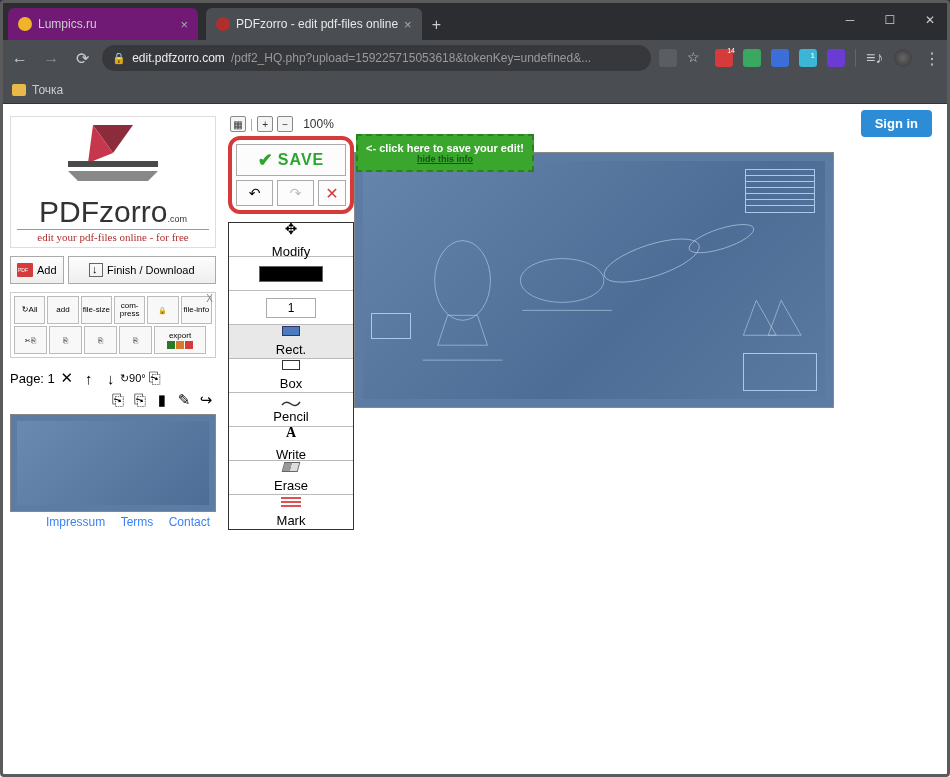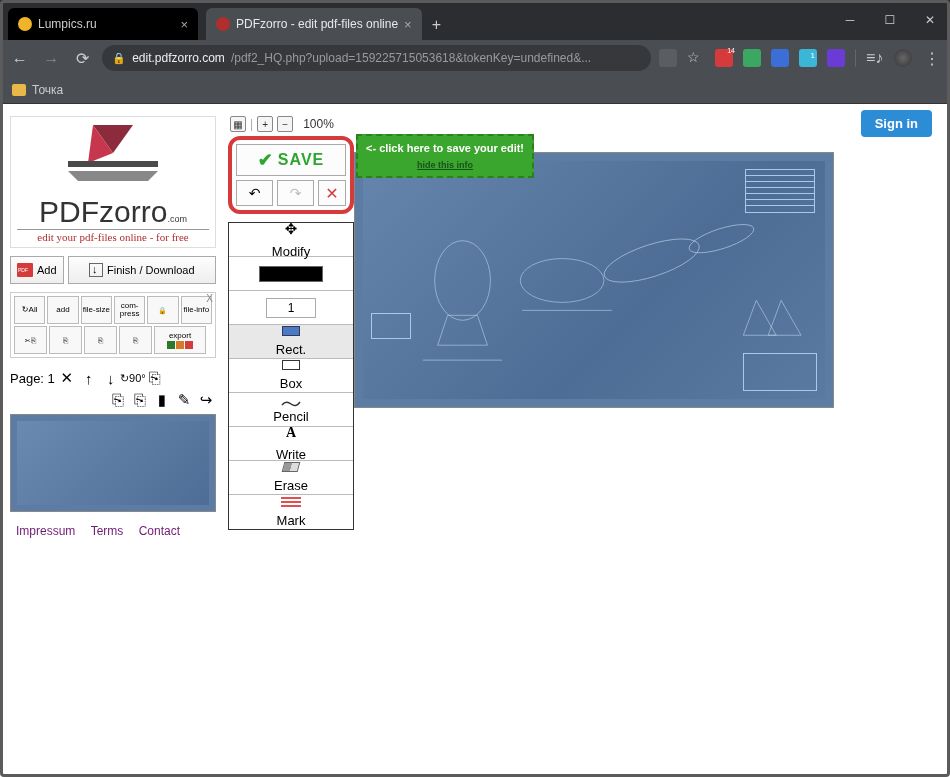--- a/index.html
+++ b/index.html
@@ -1,20 +1,20 @@
 <!DOCTYPE html>
 <html><head>
 <meta charset="utf-8">
 <style>
 * { box-sizing: border-box; margin: 0; padding: 0; font-family: Arial, sans-serif; }
 body { width: 950px; height: 777px; background: #fff; overflow: hidden; position: relative; }
 
 
 .browser-top { background: #2b2d30; height: 40px; display: flex; align-items: flex-end; }
-.tab { background: #000000; color: #ccc; padding: 8px 10px; font-size: 12px; border-radius: 6px 6px 0 0; margin-left: 8px; display: flex; align-items: center; gap: 6px; height: 32px; min-width: 190px; }
+.tab { background: #701a75; color: #ccc; padding: 8px 10px; font-size: 12px; border-radius: 6px 6px 0 0; margin-left: 8px; display: flex; align-items: center; gap: 6px; height: 32px; min-width: 190px; }
 .tab.active { background: #4a4d52; color: #e8e8e8; }
 .tab .favicon { width: 14px; height: 14px; border-radius: 50%; }
 .tab .fav-yellow { background: #f0b429; }
 .tab .fav-red { background: #b02e2e; }
 .tab-close { margin-left: auto; font-size: 13px; color: #aaa; }
 .new-tab { color: #ccc; font-size: 16px; padding: 6px 10px; }
 .win-ctrl { margin-left: auto; display: flex; color: #ccc; }
 .win-ctrl div { width: 40px; height: 40px; display: flex; align-items: center; justify-content: center; font-size: 12px; }
 
 .addr-bar { background: #4a4d52; height: 36px; display: flex; align-items: center; padding: 0 8px; gap: 8px; }
@@ -69,21 +69,21 @@
 .grid-x { position: absolute; right: 2px; top: 0; font-size: 10px; color: #888; }
 
 .page-ctrl { margin-top: 10px; }
 .page-row1 { display: flex; align-items: center; gap: 2px; font-size: 13px; font-weight: normal; }
 .pbtn { width: 20px; height: 20px; display: flex; align-items: center; justify-content: center; font-size: 15px; }
 .page-row2 { display: flex; justify-content: flex-end; gap: 2px; margin-top: 2px; }
 
 .thumb { margin-top: 4px; width: 100%; height: 98px; background: #5d7ca3; border: 1px solid #888; position: relative; overflow: hidden; }
 .thumb-inner { position: absolute; inset: 6px; background: linear-gradient(135deg, #6b8ab1 0%, #4d6d96 100%); }
 
-.footer-links { text-align: left; margin-top: 12px; font-size: 12px; color: #701a75; }
+.footer-links { text-align: right; margin-top: 3px; font-size: 12px; color: #3b82f6; }
 .footer-links span { margin: 0 6px; }
 
 
 .mid-col { width: 130px; padding: 4px 2px; }
 .zoom-row { display: flex; align-items: center; gap: 4px; font-size: 12px; color: #333; margin-left: 2px; margin-bottom: 4px; }
 .zoom-ic { width: 16px; height: 16px; border: 1px solid #888; border-radius: 2px; display: flex; align-items: center; justify-content: center; font-size: 10px; background: #f5f5f5; }
 
 .save-panel { border: 4px solid #d63b3b; border-radius: 12px; padding: 4px; background: #fefefe; }
 .save-btn { border: 1px solid #aaa; background: #fcfcfc; width: 100%; height: 32px; display: flex; align-items: center; justify-content: center; gap: 4px; color: #2da62d; font-weight: bold; font-size: 16px; letter-spacing: 1px; }
 .check { color: #2da62d; font-size: 18px; }
@@ -104,21 +104,21 @@
 .ti-line { width: 20px; height: 1px; background: #333; transform: rotate(-20deg); }
 .ti-pencil { width: 20px; height: 8px; }
 .ti-pencil svg { width: 100%; height: 100%; }
 .ti-write { font-family: Georgia, serif; font-size: 14px; font-weight: bold; }
 .ti-erase { width: 16px; height: 10px; background: linear-gradient(90deg, #999 50%, #ddd 50%); transform: skewX(-15deg); border: 1px solid #666; }
 .ti-mark { width: 20px; height: 10px; background: repeating-linear-gradient(180deg, #e05050 0 2px, #fff 2px 4px); }
 
 
 .doc-area { flex: 1; padding: 30px 0 0 0; position: relative; }
 .hint { position: absolute; left: 0; top: 22px; background: #3ba62d; border: 2px dashed #2d8020; color: #fff; font-size: 11px; font-weight: bold; padding: 6px 8px; z-index: 5; display: flex; flex-direction: column; align-items: center; }
-.hint .hide { font-size: 9px; text-decoration: underline; color: #18521a; margin-top: 6px; }
+.hint .hide { font-size: 9px; text-decoration: underline; color: #18521a; margin-top: 0; }
 
 .doc { margin-left: -2px; margin-top: 10px; width: 480px; height: 256px; background: #5d7ca3; border: 1px solid #888; position: relative; overflow: hidden; }
 .blueprint { position: absolute; inset: 8px; background: linear-gradient(135deg, #6585ac 0%, #4d6d96 60%, #5a7aa1 100%); }
 .bp-title { position: absolute; left: 12px; top: 6px; font-size: 6px; color: #cfe6ff; letter-spacing: 1px; }
 .bp-table { position: absolute; right: 10px; top: 8px; width: 70px; height: 44px; border: 1px solid #a8c8ec; }
 .bp-table div { height: 6px; border-bottom: 1px solid #a8c8ec; }
 .bp-box { position: absolute; border: 1px solid #a8c8ec; font-size: 5px; color: #cfe6ff; padding: 1px; }
 
 
 .frame { position: absolute; inset: 0; border: 3px solid #5b5b5b; border-radius: 4px; pointer-events: none; }

